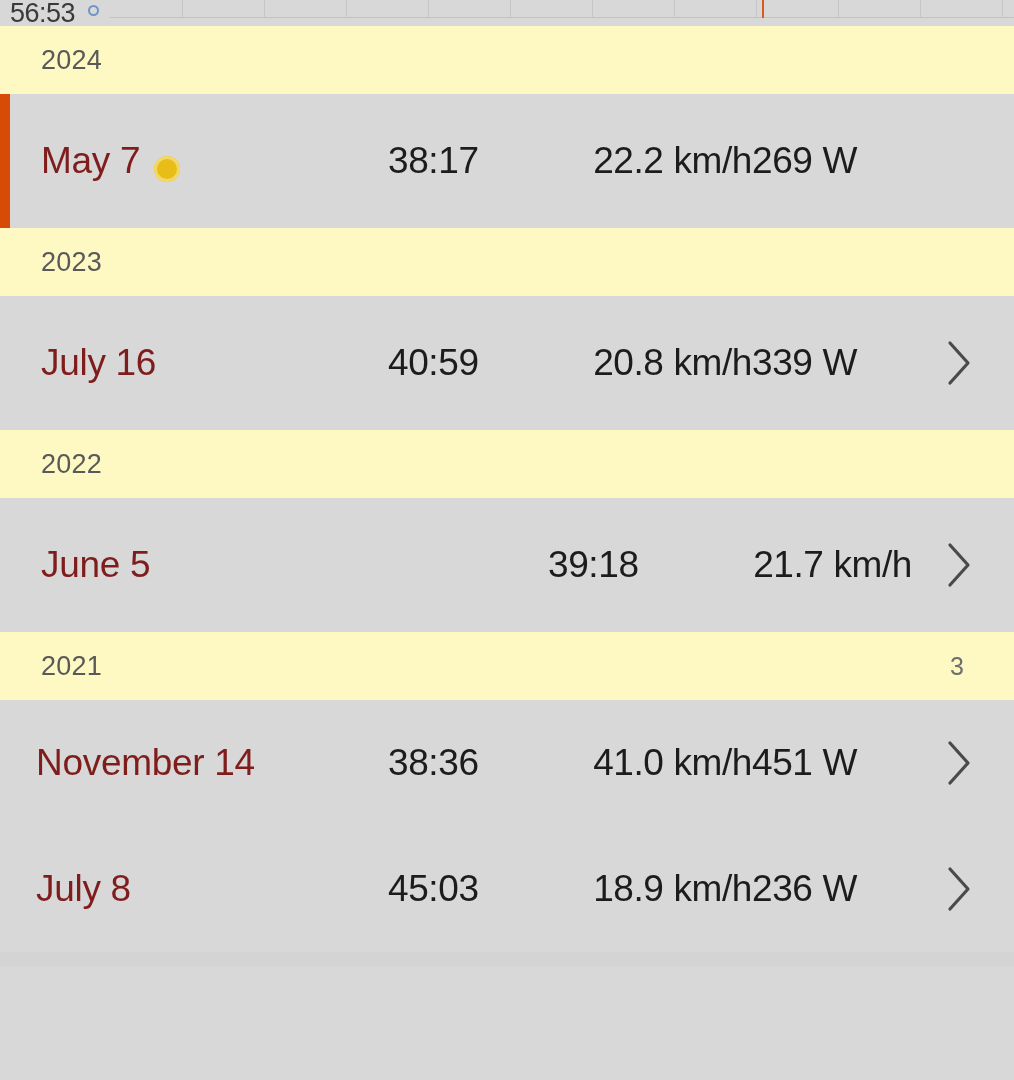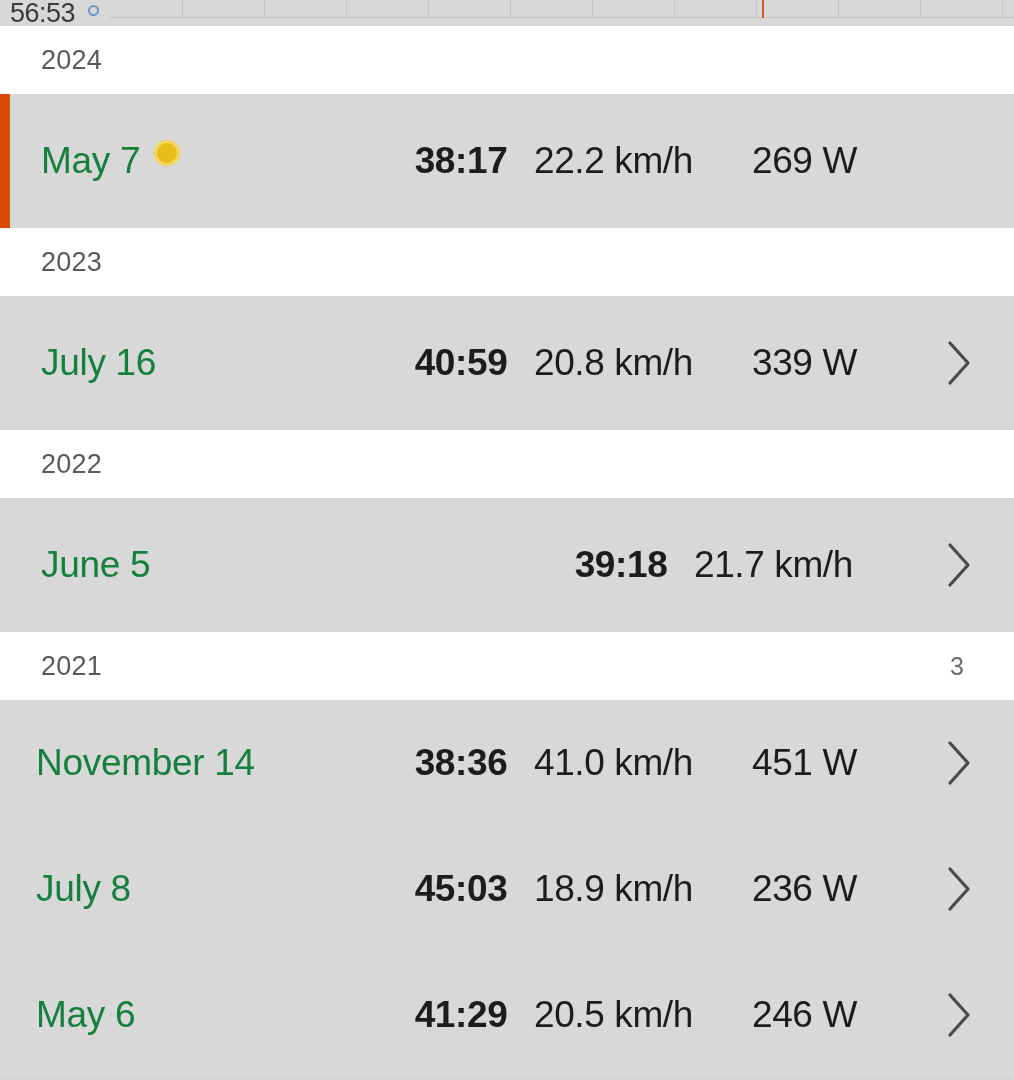--- a/index.html
+++ b/index.html
@@ -68,21 +68,21 @@
 
   
   .history-list {
     width: 1014px;
     background: #d8d8d8;
   }
 
   .year-header {
     position: relative;
     height: 68px;
-    background: #ffffff;
+    background: #fef9c3;
     display: flex;
     align-items: center;
     box-sizing: border-box;
     padding: 0 50px 0 41px;
   }
   .year-header .year-label {
     font-size: 27px;
     color: #595959;
     letter-spacing: 0.2px;
   }
@@ -108,23 +108,23 @@
   .activity-row .accent-bar {
     position: absolute;
     left: 0;
     top: 0;
     bottom: 0;
     width: 10px;
     background: #d84b07;
   }
   .row-date {
     display: flex;
-    align-items: flex-start;
+    align-items: flex-end;
     font-size: 37px;
-    color: #15803d;
+    color: #7f1d1d;
     letter-spacing: -0.3px;
     white-space: nowrap;
   }
   .pr-badge {
     display: inline-block;
     width: 26px;
     height: 26px;
     border-radius: 50%;
     margin-left: 14px;
     background: #e8bd17;
@@ -135,22 +135,22 @@
     margin-left: auto;
     display: flex;
     align-items: baseline;
     white-space: nowrap;
   }
   .stat {
     font-size: 37px;
     color: #1c1c1c;
     letter-spacing: -0.4px;
   }
-  .stat.time { width: 146px; text-align: center; font-weight: bold; }
-  .stat.speed { width: 218px; text-align: left; }
+  .stat.time { width: 146px; text-align: left; }
+  .stat.speed { width: 218px; text-align: right; }
   .stat.power { width: 160px; text-align: left; }
 
   .chevron {
     width: 62px;
     display: flex;
     align-items: center;
     justify-content: flex-end;
     flex: none;
   }
   .chevron svg { display: block; }
@@ -271,29 +271,14 @@
         <span class="stat time">45:03</span>
         <span class="stat speed">18.9 km/h</span>
         <span class="stat power">236 W</span>
       </div>
       <div class="chevron">
         <svg width="28" height="48" viewBox="0 0 28 48" fill="none">
           <path d="M4 4 L22 24 L4 44" stroke="#4a4a4a" stroke-width="3.2" stroke-linecap="round" stroke-linejoin="round"></path>
         </svg>
       </div>
     </div>
-    <div class="activity-row compact">
-      <div class="row-date">
-        <span>May 6</span>
-      </div>
-      <div class="row-stats">
-        <span class="stat time">41:29</span>
-        <span class="stat speed">20.5 km/h</span>
-        <span class="stat power">246 W</span>
-      </div>
-      <div class="chevron">
-        <svg width="28" height="48" viewBox="0 0 28 48" fill="none">
-          <path d="M4 4 L22 24 L4 44" stroke="#4a4a4a" stroke-width="3.2" stroke-linecap="round" stroke-linejoin="round"></path>
-        </svg>
-      </div>
-    </div>
   </div>
 <div class="list-bottom-edge"></div>
 
 </body></html>

